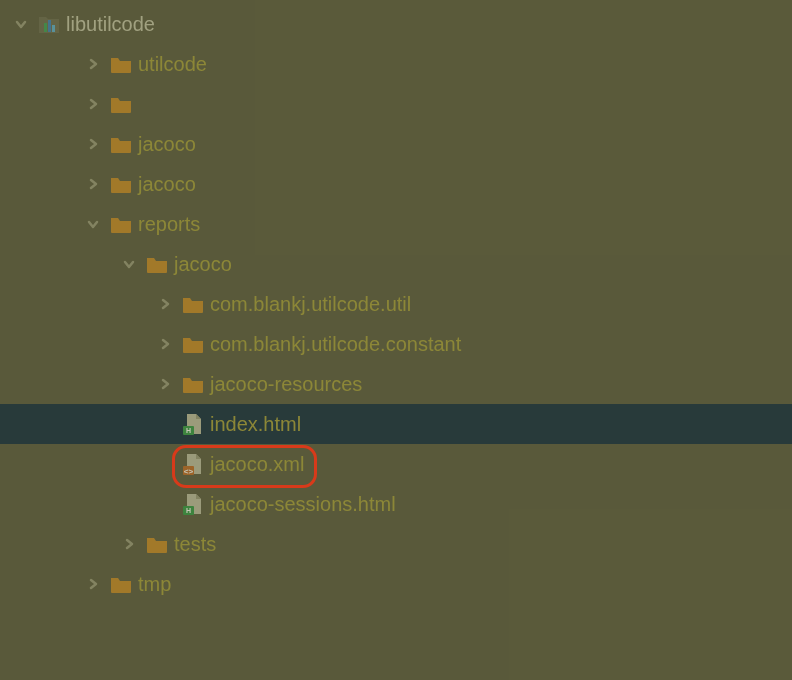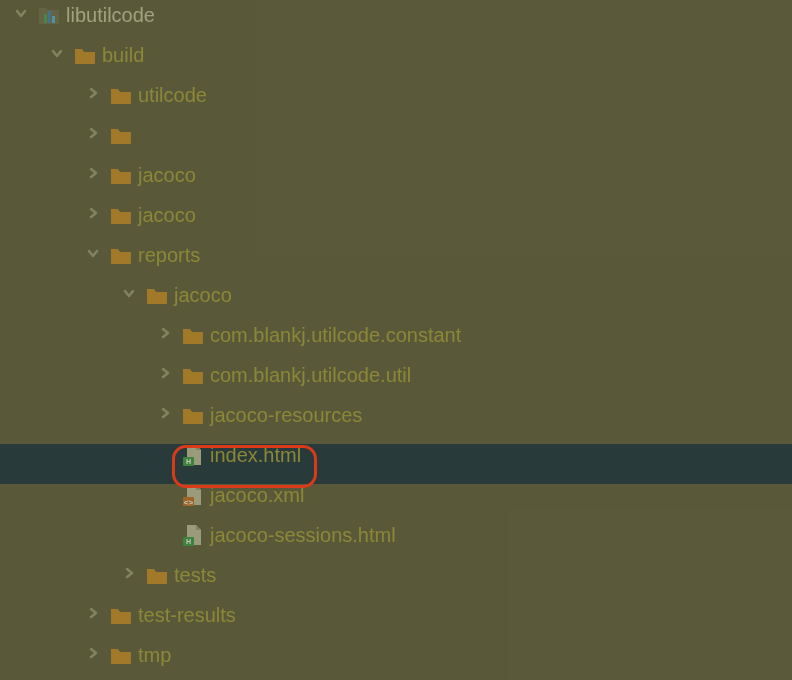--- a/index.html
+++ b/index.html
@@ -19,20 +19,21 @@
     inset: 0;
     background: rgba(90, 90, 40, 0.35);
     pointer-events: none;
     z-index: 50;
   }
   .tree {
     padding-top: 4px;
   }
   .row {
     display: flex;
+    align-items: center;
     height: 40px;
     white-space: nowrap;
     position: relative;
     z-index: 1;
   }
   .row.selected::before {
     content: "";
     position: absolute;
     left: 0;
     right: 0;
@@ -95,143 +96,129 @@
         <svg viewBox="0 0 22 22">
           <path d="M1 4 h7 l2 2 h11 v14 h-20 Z" fill="#6a6a55"></path>
           <rect x="6" y="10" width="3" height="9" fill="#3aa05a"></rect>
           <rect x="10" y="7" width="3" height="12" fill="#3a80c0"></rect>
           <rect x="14" y="12" width="3" height="7" fill="#5ab0d8"></rect>
         </svg>
       </span>
       <span class="label root-label">libutilcode</span>
     </div>
     <div class="row">
-      <span class="indent" style="width: 48px;"></span>
+      <span class="indent" style="width: 84px;"></span>
+      <span class="toggle">
+        <svg viewBox="0 0 14 14">
+          <polyline points="5,3 10,7 5,11" stroke="#9a9a80" stroke-width="2.5" fill="none" stroke-linecap="round" stroke-linejoin="round"></polyline>
+        </svg>
+      </span>
+      <span class="icon folder-icon">
+        <svg viewBox="0 0 22 18">
+          <path d="M1 3 h7 l2 3 h11 v11 a1 1 0 0 1 -1 1 h-18 a1 1 0 0 1 -1 -1 Z" fill="#c98a2a"></path>
+        </svg>
+      </span>
+      <span class="label">utilcode</span>
+    </div>
+    <div class="row">
+      <span class="indent" style="width: 84px;"></span>
+      <span class="toggle">
+        <svg viewBox="0 0 14 14">
+          <polyline points="5,3 10,7 5,11" stroke="#9a9a80" stroke-width="2.5" fill="none" stroke-linecap="round" stroke-linejoin="round"></polyline>
+        </svg>
+      </span>
+      <span class="icon folder-icon">
+        <svg viewBox="0 0 22 18">
+          <path d="M1 3 h7 l2 3 h11 v11 a1 1 0 0 1 -1 1 h-18 a1 1 0 0 1 -1 -1 Z" fill="#c98a2a"></path>
+        </svg>
+      </span>
+    </div>
+    <div class="row">
+      <span class="indent" style="width: 84px;"></span>
+      <span class="toggle">
+        <svg viewBox="0 0 14 14">
+          <polyline points="5,3 10,7 5,11" stroke="#9a9a80" stroke-width="2.5" fill="none" stroke-linecap="round" stroke-linejoin="round"></polyline>
+        </svg>
+      </span>
+      <span class="icon folder-icon">
+        <svg viewBox="0 0 22 18">
+          <path d="M1 3 h7 l2 3 h11 v11 a1 1 0 0 1 -1 1 h-18 a1 1 0 0 1 -1 -1 Z" fill="#c98a2a"></path>
+        </svg>
+      </span>
+      <span class="label">jacoco</span>
+    </div>
+    <div class="row">
+      <span class="indent" style="width: 84px;"></span>
+      <span class="toggle">
+        <svg viewBox="0 0 14 14">
+          <polyline points="5,3 10,7 5,11" stroke="#9a9a80" stroke-width="2.5" fill="none" stroke-linecap="round" stroke-linejoin="round"></polyline>
+        </svg>
+      </span>
+      <span class="icon folder-icon">
+        <svg viewBox="0 0 22 18">
+          <path d="M1 3 h7 l2 3 h11 v11 a1 1 0 0 1 -1 1 h-18 a1 1 0 0 1 -1 -1 Z" fill="#c98a2a"></path>
+        </svg>
+      </span>
+      <span class="label">jacoco</span>
+    </div>
+    <div class="row">
+      <span class="indent" style="width: 84px;"></span>
       <span class="toggle">
         <svg viewBox="0 0 14 14">
           <polyline points="3,5 7,10 11,5" stroke="#9a9a80" stroke-width="2.5" fill="none" stroke-linecap="round" stroke-linejoin="round"></polyline>
         </svg>
       </span>
       <span class="icon folder-icon">
         <svg viewBox="0 0 22 18">
           <path d="M1 3 h7 l2 3 h11 v11 a1 1 0 0 1 -1 1 h-18 a1 1 0 0 1 -1 -1 Z" fill="#c98a2a"></path>
         </svg>
       </span>
-      <span class="label">build</span>
-    </div>
-    <div class="row">
-      <span class="indent" style="width: 84px;"></span>
-      <span class="toggle">
-        <svg viewBox="0 0 14 14">
-          <polyline points="5,3 10,7 5,11" stroke="#9a9a80" stroke-width="2.5" fill="none" stroke-linecap="round" stroke-linejoin="round"></polyline>
-        </svg>
-      </span>
-      <span class="icon folder-icon">
-        <svg viewBox="0 0 22 18">
-          <path d="M1 3 h7 l2 3 h11 v11 a1 1 0 0 1 -1 1 h-18 a1 1 0 0 1 -1 -1 Z" fill="#c98a2a"></path>
-        </svg>
-      </span>
-      <span class="label">utilcode</span>
-    </div>
-    <div class="row">
-      <span class="indent" style="width: 84px;"></span>
-      <span class="toggle">
-        <svg viewBox="0 0 14 14">
-          <polyline points="5,3 10,7 5,11" stroke="#9a9a80" stroke-width="2.5" fill="none" stroke-linecap="round" stroke-linejoin="round"></polyline>
-        </svg>
-      </span>
-      <span class="icon folder-icon">
-        <svg viewBox="0 0 22 18">
-          <path d="M1 3 h7 l2 3 h11 v11 a1 1 0 0 1 -1 1 h-18 a1 1 0 0 1 -1 -1 Z" fill="#c98a2a"></path>
-        </svg>
-      </span>
-    </div>
-    <div class="row">
-      <span class="indent" style="width: 84px;"></span>
-      <span class="toggle">
-        <svg viewBox="0 0 14 14">
-          <polyline points="5,3 10,7 5,11" stroke="#9a9a80" stroke-width="2.5" fill="none" stroke-linecap="round" stroke-linejoin="round"></polyline>
+      <span class="label">reports</span>
+    </div>
+    <div class="row">
+      <span class="indent" style="width: 120px;"></span>
+      <span class="toggle">
+        <svg viewBox="0 0 14 14">
+          <polyline points="3,5 7,10 11,5" stroke="#9a9a80" stroke-width="2.5" fill="none" stroke-linecap="round" stroke-linejoin="round"></polyline>
         </svg>
       </span>
       <span class="icon folder-icon">
         <svg viewBox="0 0 22 18">
           <path d="M1 3 h7 l2 3 h11 v11 a1 1 0 0 1 -1 1 h-18 a1 1 0 0 1 -1 -1 Z" fill="#c98a2a"></path>
         </svg>
       </span>
       <span class="label">jacoco</span>
     </div>
     <div class="row">
-      <span class="indent" style="width: 84px;"></span>
-      <span class="toggle">
-        <svg viewBox="0 0 14 14">
-          <polyline points="5,3 10,7 5,11" stroke="#9a9a80" stroke-width="2.5" fill="none" stroke-linecap="round" stroke-linejoin="round"></polyline>
-        </svg>
-      </span>
-      <span class="icon folder-icon">
-        <svg viewBox="0 0 22 18">
-          <path d="M1 3 h7 l2 3 h11 v11 a1 1 0 0 1 -1 1 h-18 a1 1 0 0 1 -1 -1 Z" fill="#c98a2a"></path>
-        </svg>
-      </span>
-      <span class="label">jacoco</span>
-    </div>
-    <div class="row">
-      <span class="indent" style="width: 84px;"></span>
-      <span class="toggle">
-        <svg viewBox="0 0 14 14">
-          <polyline points="3,5 7,10 11,5" stroke="#9a9a80" stroke-width="2.5" fill="none" stroke-linecap="round" stroke-linejoin="round"></polyline>
-        </svg>
-      </span>
-      <span class="icon folder-icon">
-        <svg viewBox="0 0 22 18">
-          <path d="M1 3 h7 l2 3 h11 v11 a1 1 0 0 1 -1 1 h-18 a1 1 0 0 1 -1 -1 Z" fill="#c98a2a"></path>
-        </svg>
-      </span>
-      <span class="label">reports</span>
-    </div>
-    <div class="row">
-      <span class="indent" style="width: 120px;"></span>
-      <span class="toggle">
-        <svg viewBox="0 0 14 14">
-          <polyline points="3,5 7,10 11,5" stroke="#9a9a80" stroke-width="2.5" fill="none" stroke-linecap="round" stroke-linejoin="round"></polyline>
-        </svg>
-      </span>
-      <span class="icon folder-icon">
-        <svg viewBox="0 0 22 18">
-          <path d="M1 3 h7 l2 3 h11 v11 a1 1 0 0 1 -1 1 h-18 a1 1 0 0 1 -1 -1 Z" fill="#c98a2a"></path>
-        </svg>
-      </span>
-      <span class="label">jacoco</span>
+      <span class="indent" style="width: 156px;"></span>
+      <span class="toggle">
+        <svg viewBox="0 0 14 14">
+          <polyline points="5,3 10,7 5,11" stroke="#9a9a80" stroke-width="2.5" fill="none" stroke-linecap="round" stroke-linejoin="round"></polyline>
+        </svg>
+      </span>
+      <span class="icon folder-icon">
+        <svg viewBox="0 0 22 18">
+          <path d="M1 3 h7 l2 3 h11 v11 a1 1 0 0 1 -1 1 h-18 a1 1 0 0 1 -1 -1 Z" fill="#c98a2a"></path>
+        </svg>
+      </span>
+      <span class="label">com.blankj.utilcode.util</span>
     </div>
     <div class="row">
       <span class="indent" style="width: 156px;"></span>
       <span class="toggle">
         <svg viewBox="0 0 14 14">
           <polyline points="5,3 10,7 5,11" stroke="#9a9a80" stroke-width="2.5" fill="none" stroke-linecap="round" stroke-linejoin="round"></polyline>
         </svg>
       </span>
       <span class="icon folder-icon">
         <svg viewBox="0 0 22 18">
           <path d="M1 3 h7 l2 3 h11 v11 a1 1 0 0 1 -1 1 h-18 a1 1 0 0 1 -1 -1 Z" fill="#c98a2a"></path>
         </svg>
       </span>
       <span class="label">com.blankj.utilcode.constant</span>
-    </div>
-    <div class="row">
-      <span class="indent" style="width: 156px;"></span>
-      <span class="toggle">
-        <svg viewBox="0 0 14 14">
-          <polyline points="5,3 10,7 5,11" stroke="#9a9a80" stroke-width="2.5" fill="none" stroke-linecap="round" stroke-linejoin="round"></polyline>
-        </svg>
-      </span>
-      <span class="icon folder-icon">
-        <svg viewBox="0 0 22 18">
-          <path d="M1 3 h7 l2 3 h11 v11 a1 1 0 0 1 -1 1 h-18 a1 1 0 0 1 -1 -1 Z" fill="#c98a2a"></path>
-        </svg>
-      </span>
-      <span class="label">com.blankj.utilcode.util</span>
     </div>
     <div class="row">
       <span class="indent" style="width: 156px;"></span>
       <span class="toggle">
         <svg viewBox="0 0 14 14">
           <polyline points="5,3 10,7 5,11" stroke="#9a9a80" stroke-width="2.5" fill="none" stroke-linecap="round" stroke-linejoin="round"></polyline>
         </svg>
       </span>
       <span class="icon folder-icon">
         <svg viewBox="0 0 22 18">
@@ -298,32 +285,18 @@
       <span class="toggle">
         <svg viewBox="0 0 14 14">
           <polyline points="5,3 10,7 5,11" stroke="#9a9a80" stroke-width="2.5" fill="none" stroke-linecap="round" stroke-linejoin="round"></polyline>
         </svg>
       </span>
       <span class="icon folder-icon">
         <svg viewBox="0 0 22 18">
           <path d="M1 3 h7 l2 3 h11 v11 a1 1 0 0 1 -1 1 h-18 a1 1 0 0 1 -1 -1 Z" fill="#c98a2a"></path>
         </svg>
       </span>
-      <span class="label">test-results</span>
-    </div>
-    <div class="row">
-      <span class="indent" style="width: 84px;"></span>
-      <span class="toggle">
-        <svg viewBox="0 0 14 14">
-          <polyline points="5,3 10,7 5,11" stroke="#9a9a80" stroke-width="2.5" fill="none" stroke-linecap="round" stroke-linejoin="round"></polyline>
-        </svg>
-      </span>
-      <span class="icon folder-icon">
-        <svg viewBox="0 0 22 18">
-          <path d="M1 3 h7 l2 3 h11 v11 a1 1 0 0 1 -1 1 h-18 a1 1 0 0 1 -1 -1 Z" fill="#c98a2a"></path>
-        </svg>
-      </span>
       <span class="label">tmp</span>
     </div>
   </div>
 <div class="wash"></div>
 
 <div class="highlight-box" style="left: 172px; top: 445px; width: 139.156px; height: 36.5px;"></div>
 
 </body></html>

